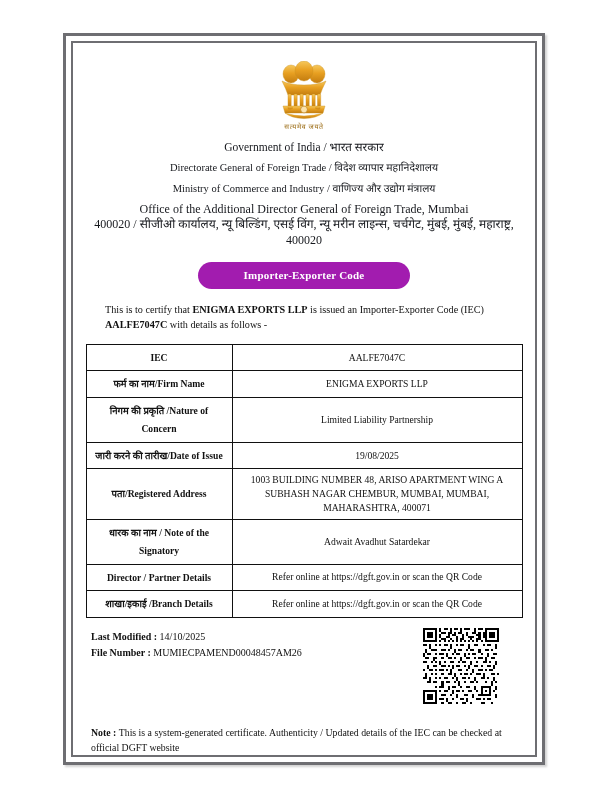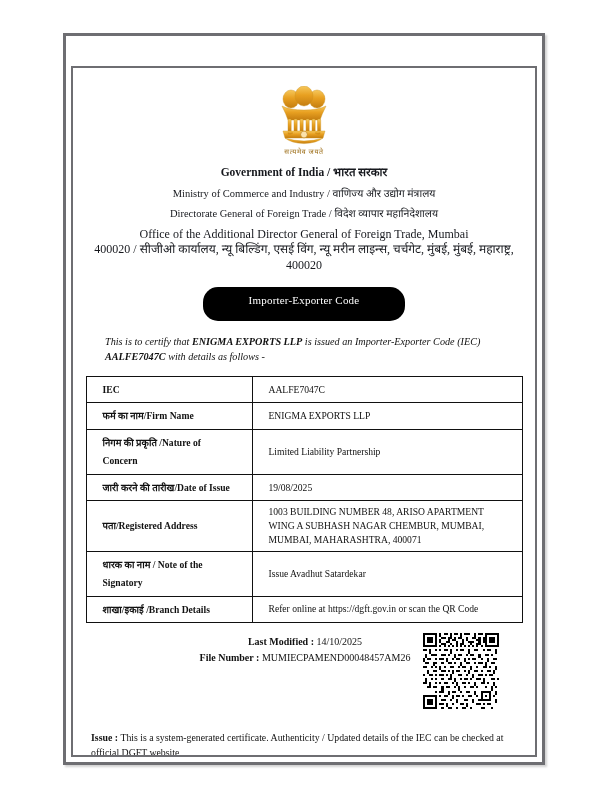--- a/index.html
+++ b/index.html
@@ -31,21 +31,20 @@
   #page-inner {
     position: absolute;
     left: 5px;
     top: 5px;
     right: 5px;
     bottom: 5px;
     box-sizing: border-box;
     border: 2px solid #6e6e72;
     background: #ffffff;
     overflow: hidden;
-    margin-top: 25px;
   }
   #content {
     position: absolute;
     left: 0;
     top: 0;
     right: 0;
     bottom: 0;
     padding: 0 10px;
     box-sizing: border-box;
   }
@@ -66,21 +65,21 @@
     margin-top: 1px;
   }
 
   
   .hdr {
     text-align: center;
     color: #16181d;
   }
   .hdr-gov {
     font-size: 11.5px;
-    font-weight: bold;
+    font-weight: normal;
     margin-top: 8px;
   }
   .hdr-ministry {
     font-size: 10.5px;
     margin-top: 7px;
   }
   .hdr-dgft {
     font-size: 10.5px;
     margin-top: 6px;
   }
@@ -91,70 +90,69 @@
     padding: 0 4px;
   }
 
   
   .badge-row {
     text-align: center;
     margin-top: 14px;
   }
   .badge {
     display: inline-block;
-    background: #000000;
+    background: #a21caf;
     color: #ffffff;
     font-size: 11px;
-    font-weight: normal;
+    font-weight: bold;
     border-radius: 15px;
-    padding: 7px 46px 15px 46px;
+    padding: 7px 46px 8px 46px;
     letter-spacing: 0.2px;
   }
 
   
   .certify {
     font-size: 10.2px;
     line-height: 1.5;
     margin-top: 13px;
     padding: 0 22px;
     text-align: left;
-    font-style: italic;
   }
   .certify b { font-weight: bold; }
 
   
   .detail-table {
     width: 437px;
     margin: 11px auto 0 auto;
     border-collapse: collapse;
     table-layout: fixed;
   }
   .detail-table td {
     border: 1px solid #111111;
     vertical-align: middle;
-    padding: 4px 16px;
+    padding: 4px 6px;
     font-size: 9.6px;
+    text-align: center;
   }
   .detail-table td.lbl {
     width: 133px;
     font-weight: bold;
     line-height: 1.85;
   }
   .detail-table td.val {
     line-height: 1.45;
     font-weight: normal;
   }
 
   
   .meta-wrap {
     position: relative;
     margin-top: 11px;
     padding: 0 6px 0 8px;
     min-height: 78px;
-    text-align: center;
   }
   .meta-line {
     font-size: 10px;
     line-height: 1.55;
     white-space: nowrap;
   }
   .meta-line b { font-weight: bold; }
   .qr-box {
     position: absolute;
     right: 26px;
@@ -217,22 +215,22 @@
               <path d="M44 46 q-3 -1 -5 1 q2 2 5 1 Z"></path>
 
               <path d="M9 52 Q28 58 47 52 Q41 57 28 57.6 Q15 57 9 52 Z"></path>
             </g>
           </svg>
         </span>
         <div class="emblem-motto">सत्यमेव जयते</div>
       </div>
 
       <div class="hdr hdr-gov">Government of India / भारत सरकार</div>
+      <div class="hdr hdr-dgft">Directorate General of Foreign Trade / विदेश व्यापार महानिदेशालय</div>
       <div class="hdr hdr-ministry">Ministry of Commerce and Industry / वाणिज्य और उद्योग मंत्रालय</div>
-      <div class="hdr hdr-dgft">Directorate General of Foreign Trade / विदेश व्यापार महानिदेशालय</div>
       <div class="hdr hdr-office">
         <div>Office of the Additional Director General of Foreign Trade, Mumbai</div>
         <div>400020  / सीजीओ कार्यालय, न्यू बिल्डिंग, एसई विंग, न्यू मरीन लाइन्स, चर्चगेट, मुंबई, मुंबई, महाराष्ट्र, 400020</div>
       </div>
 
       <div class="badge-row">
         <span class="badge">Importer-Exporter Code</span>
       </div>
 
       <div class="certify">
@@ -256,21 +254,25 @@
           <tr>
             <td class="lbl">जारी करने की तारीख/Date of Issue</td>
             <td class="val">19/08/2025</td>
           </tr>
           <tr>
             <td class="lbl">पता/Registered Address</td>
             <td class="val">1003 BUILDING NUMBER 48, ARISO APARTMENT WING A SUBHASH NAGAR CHEMBUR, MUMBAI, MUMBAI, MAHARASHTRA, 400071</td>
           </tr>
           <tr>
             <td class="lbl">धारक का नाम / Note of the Signatory</td>
-            <td class="val">Issue Avadhut Satardekar</td>
+            <td class="val">Adwait Avadhut Satardekar</td>
+          </tr>
+          <tr>
+            <td class="lbl">Director / Partner Details</td>
+            <td class="val">Refer online at https://dgft.gov.in or scan the QR Code</td>
           </tr>
           <tr>
             <td class="lbl">शाखा/इकाई /Branch Details</td>
             <td class="val">Refer online at https://dgft.gov.in or scan the QR Code</td>
           </tr>
         </tbody>
       </table>
 
       <div class="meta-wrap">
         <div class="meta-line">
@@ -512,18 +514,18 @@
                 <rect x="19" y="36" width="2" height="1"></rect>
               <rect x="23" y="36" width="1" height="1"></rect>
                 <rect x="28" y="36" width="2" height="1"></rect>
               <rect x="33" y="36" width="1" height="1"></rect>
             </g>
           </svg>
         </div>
       </div>
 
       <div class="note">
-        <b>Issue : </b><span>This is a system-generated certificate. Authenticity / Updated details of the IEC can be checked at official DGFT website </span>
+        <b>Note : </b><span>This is a system-generated certificate. Authenticity / Updated details of the IEC can be checked at official DGFT website </span>
       </div>
 
     </div>
   </div>
 </div>
 
 </body></html>

